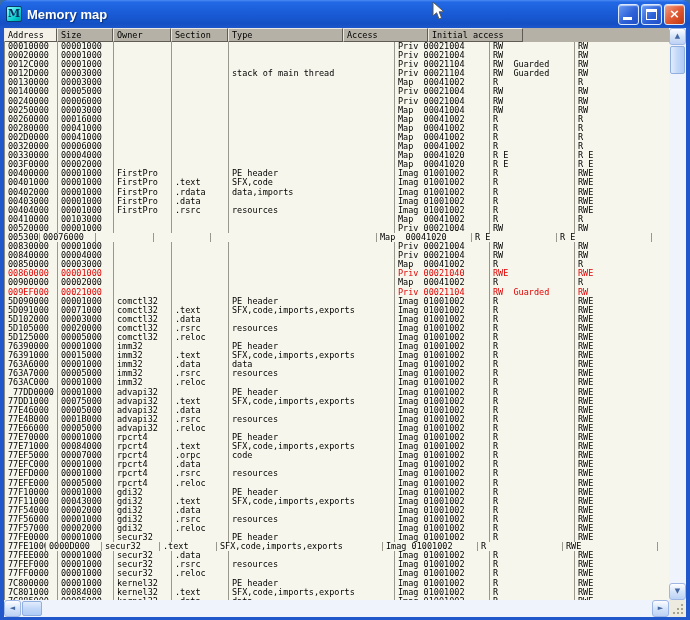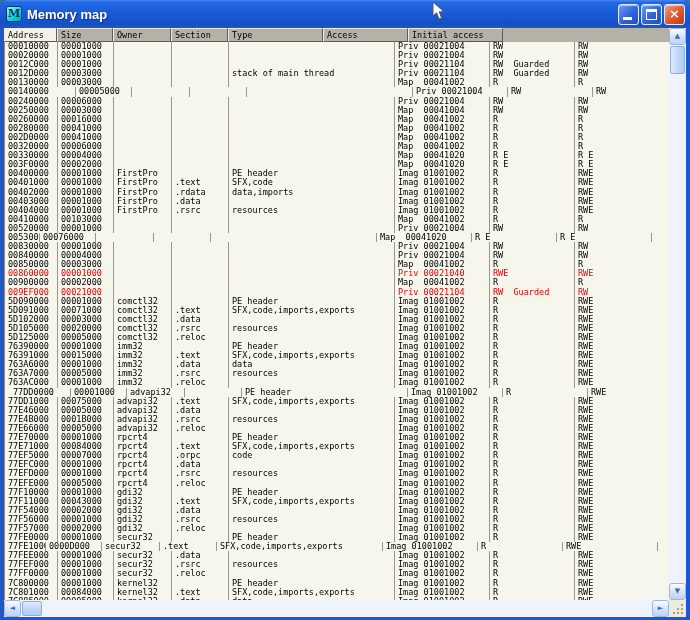--- a/index.html
+++ b/index.html
@@ -126,21 +126,21 @@
       </div>
     </div>
   </div>
 
   <div class="content">
     <div class="header-row" id="header-row">
         <div class="hcell selected" style="width: 53px;">Address</div>
         <div class="hcell" style="width: 56px;">Size</div>
         <div class="hcell" style="width: 58px;">Owner</div>
         <div class="hcell" style="width: 57px;">Section</div>
-        <div class="hcell" style="width: 95px;">Type</div>
+        <div class="hcell" style="width: 115px;">Type</div>
         <div class="hcell" style="width: 85px;">Access</div>
         <div class="hcell" style="width: 95px;">Initial access</div>
       </div>
     <div class="rows" id="rows">
         <div class="row">
           <span class="cell" style="width: 53px;">00010000</span>
           <span class="cell" style="width: 56px;">00001000</span>
           <span class="cell" style="width: 58px;"></span>
           <span class="cell" style="width: 57px;"></span>
           <span class="cell" style="width: 166px;"></span>
@@ -182,21 +182,21 @@
           <span class="cell" style="width: 53px;">00130000</span>
           <span class="cell" style="width: 56px;">00003000</span>
           <span class="cell" style="width: 58px;"></span>
           <span class="cell" style="width: 57px;"></span>
           <span class="cell" style="width: 166px;"></span>
           <span class="cell" style="width: 95px;">Map  00041002</span>
           <span class="cell" style="width: 85px;">R</span>
           <span class="cell" style="width: 95px;">R</span>
         </div>
         <div class="row">
-          <span class="cell" style="width: 71px;">00140000</span>
+          <span class="cell" style="width: 53px;">00140000</span>
           <span class="cell" style="width: 56px;">00005000</span>
           <span class="cell" style="width: 58px;"></span>
           <span class="cell" style="width: 57px;"></span>
           <span class="cell" style="width: 166px;"></span>
           <span class="cell" style="width: 95px;">Priv 00021004</span>
           <span class="cell" style="width: 85px;">RW</span>
           <span class="cell" style="width: 95px;">RW</span>
         </div>
         <div class="row">
           <span class="cell" style="width: 53px;">00240000</span>
@@ -512,21 +512,21 @@
           <span class="cell" style="width: 53px;">763AC000</span>
           <span class="cell" style="width: 56px;">00001000</span>
           <span class="cell" style="width: 58px;">imm32</span>
           <span class="cell" style="width: 57px;">.reloc</span>
           <span class="cell" style="width: 166px;"></span>
           <span class="cell" style="width: 95px;">Imag 01001002</span>
           <span class="cell" style="width: 85px;">R</span>
           <span class="cell" style="width: 95px;">RWE</span>
         </div>
         <div class="row">
-          <span class="cell" style="width: 66px; padding-left: 8px;">77DD0000</span>
+          <span class="cell" style="width: 53px; padding-left: 8px;">77DD0000</span>
           <span class="cell" style="width: 56px;">00001000</span>
           <span class="cell" style="width: 58px;">advapi32</span>
           <span class="cell" style="width: 57px;"></span>
           <span class="cell" style="width: 166px;">PE header</span>
           <span class="cell" style="width: 95px;">Imag 01001002</span>
           <span class="cell" style="width: 85px;">R</span>
           <span class="cell" style="width: 95px;">RWE</span>
         </div>
         <div class="row">
           <span class="cell" style="width: 53px;">77DD1000</span>

